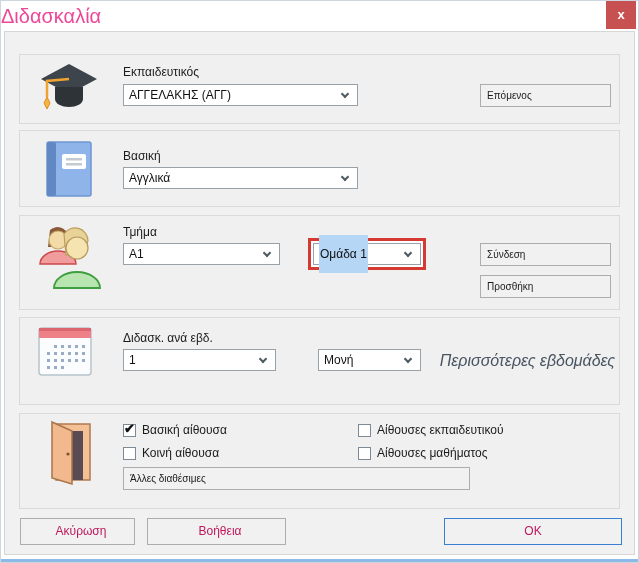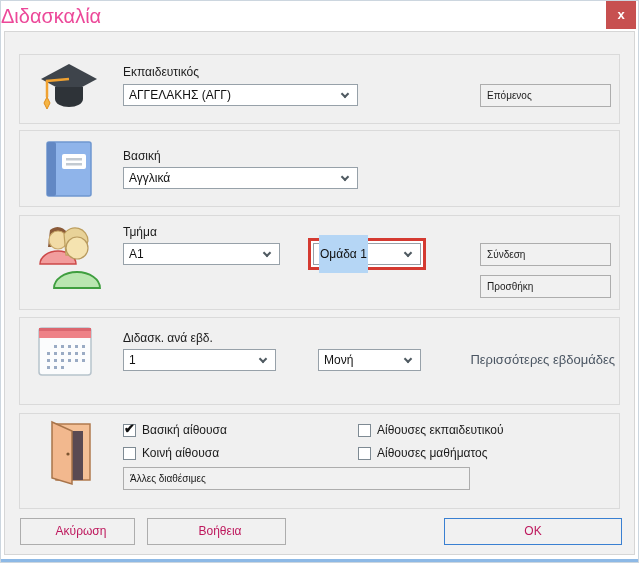--- a/index.html
+++ b/index.html
@@ -43,21 +43,21 @@
   .btn {
     position:absolute; height:23px; background:#f1f1f1; border:1px solid #adadad;
     font-size:10px; color:#1b1b1b; line-height:21px; padding-left:6px;
     cursor:pointer; white-space:nowrap; text-align:left;
   }
   .red-frame {
     position:absolute; border:3px solid #d43a31; background:#ffffff; padding:2px;
   }
   .red-frame .combo { position:relative; width:108px; }
   .sel-hl { background:#b5d6f5; padding:12px 1px; }
-  .more-weeks { position:absolute; font-size:13px; color:#4a5562; white-space:nowrap; cursor:pointer; }
+  .more-weeks { position:absolute; font-size:16px; color:#4a5562; white-space:nowrap; cursor:pointer;font-style:italic; }
   .cb { position:absolute; display:flex; align-items:center; cursor:pointer; }
   .cb .box {
     width:13px; height:13px; background:#ffffff; border:1px solid #7e8a93;
     margin-right:6px; position:relative; flex:0 0 auto;
   }
   .cb .mark {
     position:absolute; left:0px; top:-3px; font-size:13px; font-weight:bold; color:#111;
     line-height:13px;
   }
   .cb .cb-label { font-size:12px; color:#1b1b1b; white-space:nowrap; }

